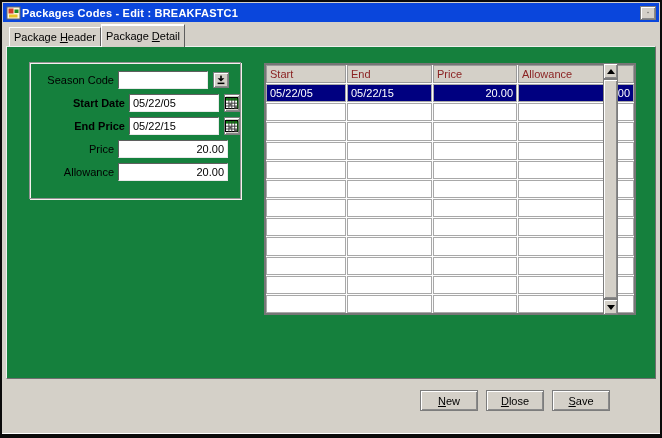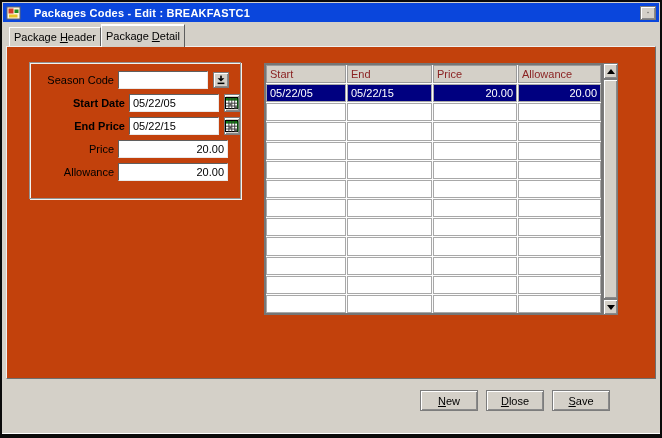--- a/index.html
+++ b/index.html
@@ -10,21 +10,21 @@
     position:relative;width:662px;height:438px;margin:0;
     background:var(--window-bg,#d4d0c8);
     border:2px solid #0a0a0a;border-bottom-width:4px;
     box-shadow:inset 0 -1px 0 #ffffff;
     overflow:hidden;
   }
 
   
   .titlebar{
     height:19px;margin:1px 1px 0 1px;background:var(--titlebar,#0a46dc);
-    display:flex;align-items:center;padding:0 3px;gap:12px;
+    display:flex;align-items:center;padding:0 3px;gap:0;
   }
   .titlebar .title{color:#fff;font-weight:bold;font-size:11px;letter-spacing:.2px;white-space:nowrap;}
   .close-btn{
     margin-left:auto;width:16px;height:14px;background:#d4d0c8;
     border:1px solid #7c7c7c;box-shadow:inset 1px 1px 0 #fff,inset -1px -1px 0 #8a8a8a;
     display:flex;align-items:center;justify-content:center;cursor:default;
   }
 
   
   .tabstrip{display:flex;align-items:stretch;height:22px;margin:2px 0 0 7px;position:relative;z-index:2;}
@@ -32,21 +32,21 @@
     padding:0 4px;display:flex;align-items:center;background:#d4d0c8;
     border-top:1px solid #fff;border-left:1px solid #fff;border-right:1px solid #5e5e5e;
     white-space:nowrap;
   }
   .tab.inactive{margin-top:3px;height:19px;z-index:1;}
   .tab.active{height:23px;margin-bottom:-1px;z-index:3;position:relative;box-shadow:inset 0 1px 0 #fff;}
   .u{text-decoration:underline;}
 
   
   .panel{
-    position:relative;margin:0 4px;height:333px;background:#c2410c;
+    position:relative;margin:0 4px;height:333px;background:#15803d;
     border:1px solid;border-color:#efefef #6e6e6e #6e6e6e #efefef;
     z-index:1;
   }
 
   
   .groupbox{
     position:absolute;left:22px;top:15px;width:212px;height:137px;
     border:1px solid #929292;box-shadow:1px 1px 0 #f4f2ee,inset 1px 1px 0 #f4f2ee;
     padding-top:8px;
   }
@@ -62,21 +62,21 @@
   .icon-btn{
     margin-left:5px;background:#d4d0c8;border:1px solid #7c7c7c;
     box-shadow:inset 1px 1px 0 #fff,inset -1px -1px 0 #8a8a8a;
     display:flex;align-items:center;justify-content:center;padding:0;
   }
   .lov-btn{width:16px;height:16px;}
   .cal-btn{width:19px;height:18px;}
 
   
   .table-grid{
-    position:absolute;left:257px;top:16px;width:339px;height:252px;
+    position:absolute;left:257px;top:16px;width:372px;height:252px;
     border:2px solid #767676;background:#fdfdfd;
     display:grid;grid-template-columns:80px 85px 84px 1fr;
     grid-auto-rows:minmax(18px,1fr);gap:1px;
   }
   .cell{border:1px solid #a8a8a8;padding:2px 3px 1px 3px;overflow:hidden;white-space:nowrap;line-height:13px;}
   .cell.header{background:#d4d0c8;color:var(--table-header-text,#8b2323);border-color:#9a9a9a;}
   .cell.body{background:#fff;}
   .cell.body.selected{background:var(--selection-bg,#000080);color:var(--selection-text,#fff);}
   .cell.num{text-align:right;}
 

